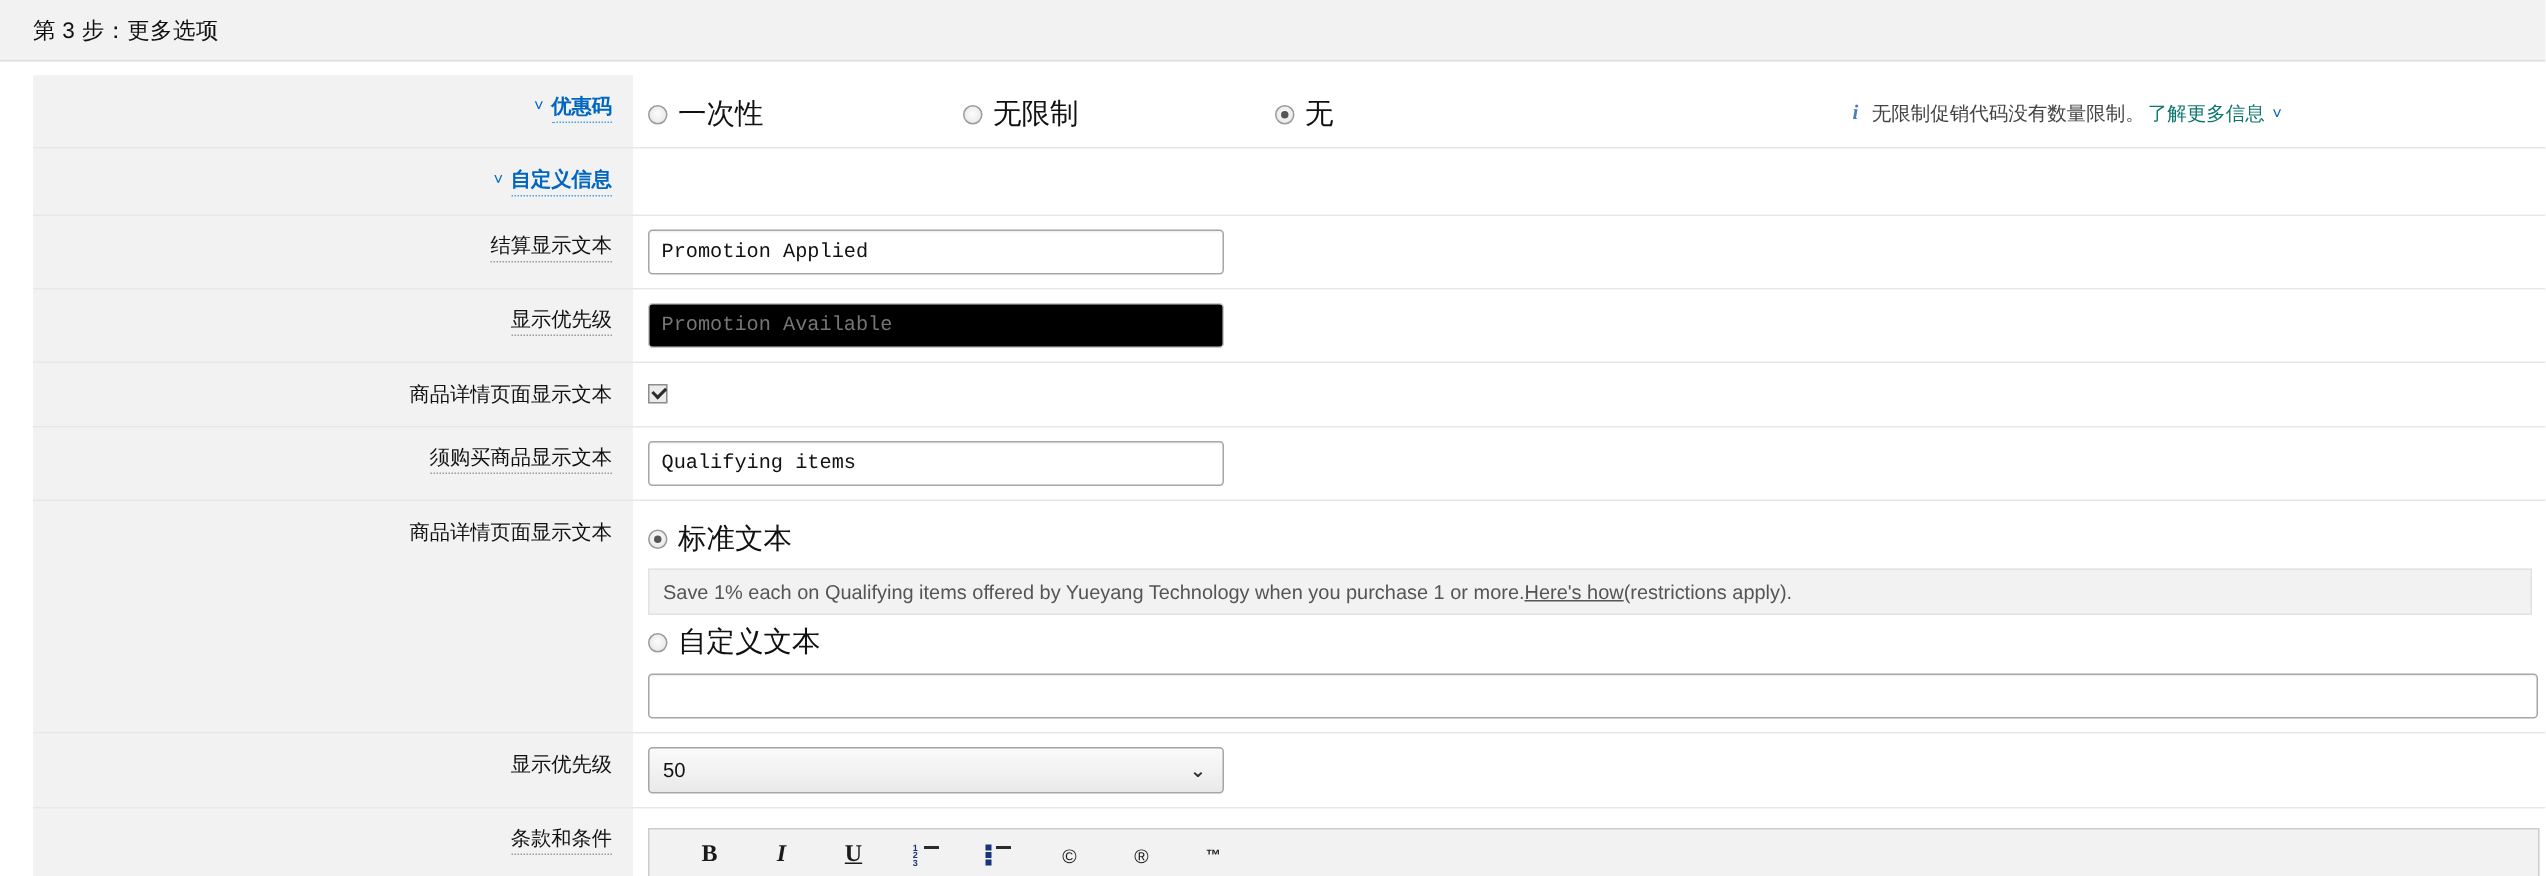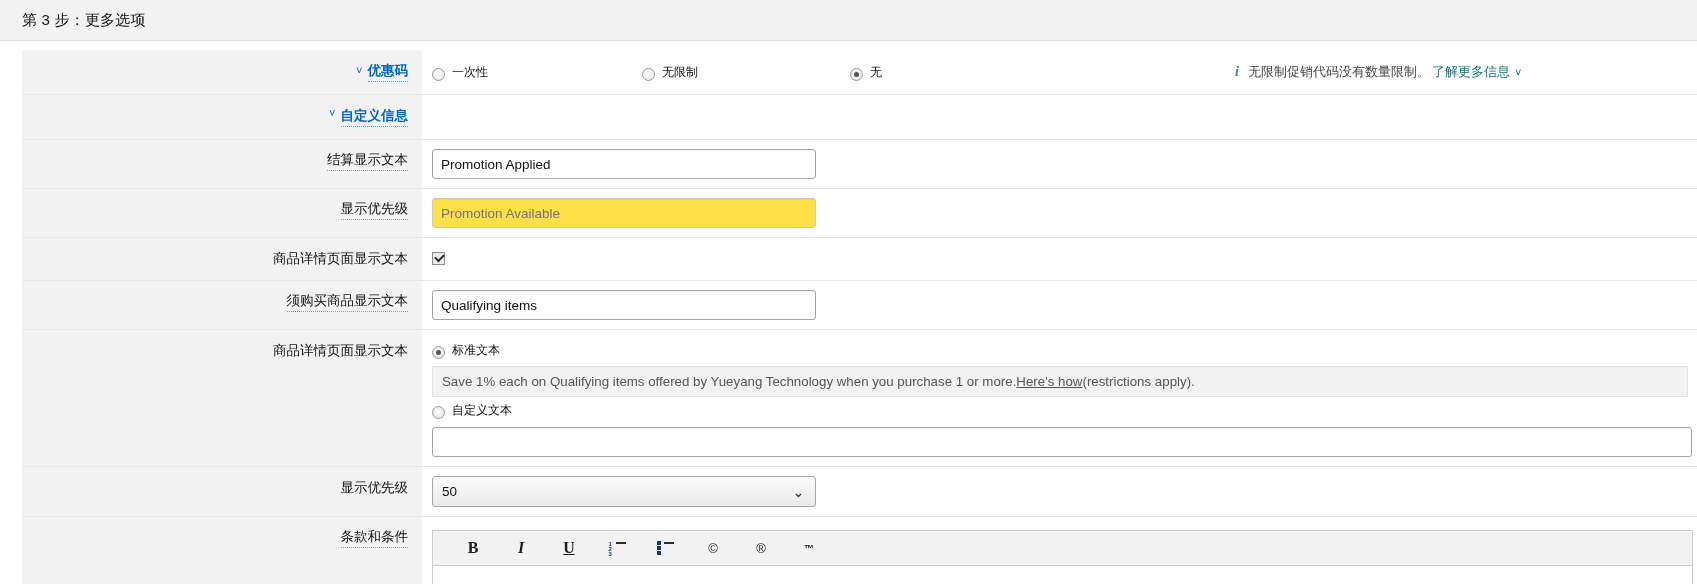--- a/index.html
+++ b/index.html
@@ -63,21 +63,21 @@
     color: #0066c0;
     font-size: 11px;
     margin-right: 5px;
     display: inline-block;
     vertical-align: 1px;
   }
   .caret.up { transform: scaleY(-1); vertical-align: 3px; }
 
   
   .radio-row { display: flex; align-items: center; padding-top: 4px; }
-  .radio-opt { display: flex; align-items: flex-end; font-size: 12px; color: #111; }
+  .radio-opt { display: flex; align-items: center; font-size: 19px; color: #111; }
   .radio-opt.o1 { width: 210px; }
   .radio-opt.o2 { width: 208px; }
   .radio-opt.o3 { width: 195px; }
   .rdo {
     width: 13px; height: 13px; border-radius: 50%;
     border: 1px solid #9a9a9a;
     background: radial-gradient(circle at 50% 45%, #fdfdfd 0%, #e2e2e2 100%);
     margin-right: 7px;
     position: relative;
     flex: none;
@@ -106,26 +106,26 @@
 
   
   .txt {
     width: 384px; height: 30px;
     border: 1px solid #a6a6a6;
     border-radius: 3px;
     padding: 0 8px;
     font-size: 13.5px;
     color: #111;
     background: #fff;
-    font-family: Liberation Sans, sans-serif;
+    font-family: Liberation Mono, monospace;
     outline: none;
     box-shadow: inset 0 1px 1px rgba(0,0,0,.05);
   }
   .txt.disabled {
-    background: #fde047;
+    background: #000000;
     color: #767676;
     border-color: #c9c9c9;
   }
   .txt.wide { width: 1260px; }
 
   
   .chk {
     width: 13px; height: 13px;
     border: 1px solid #8d8d8d;
     background: #ebebeb;

